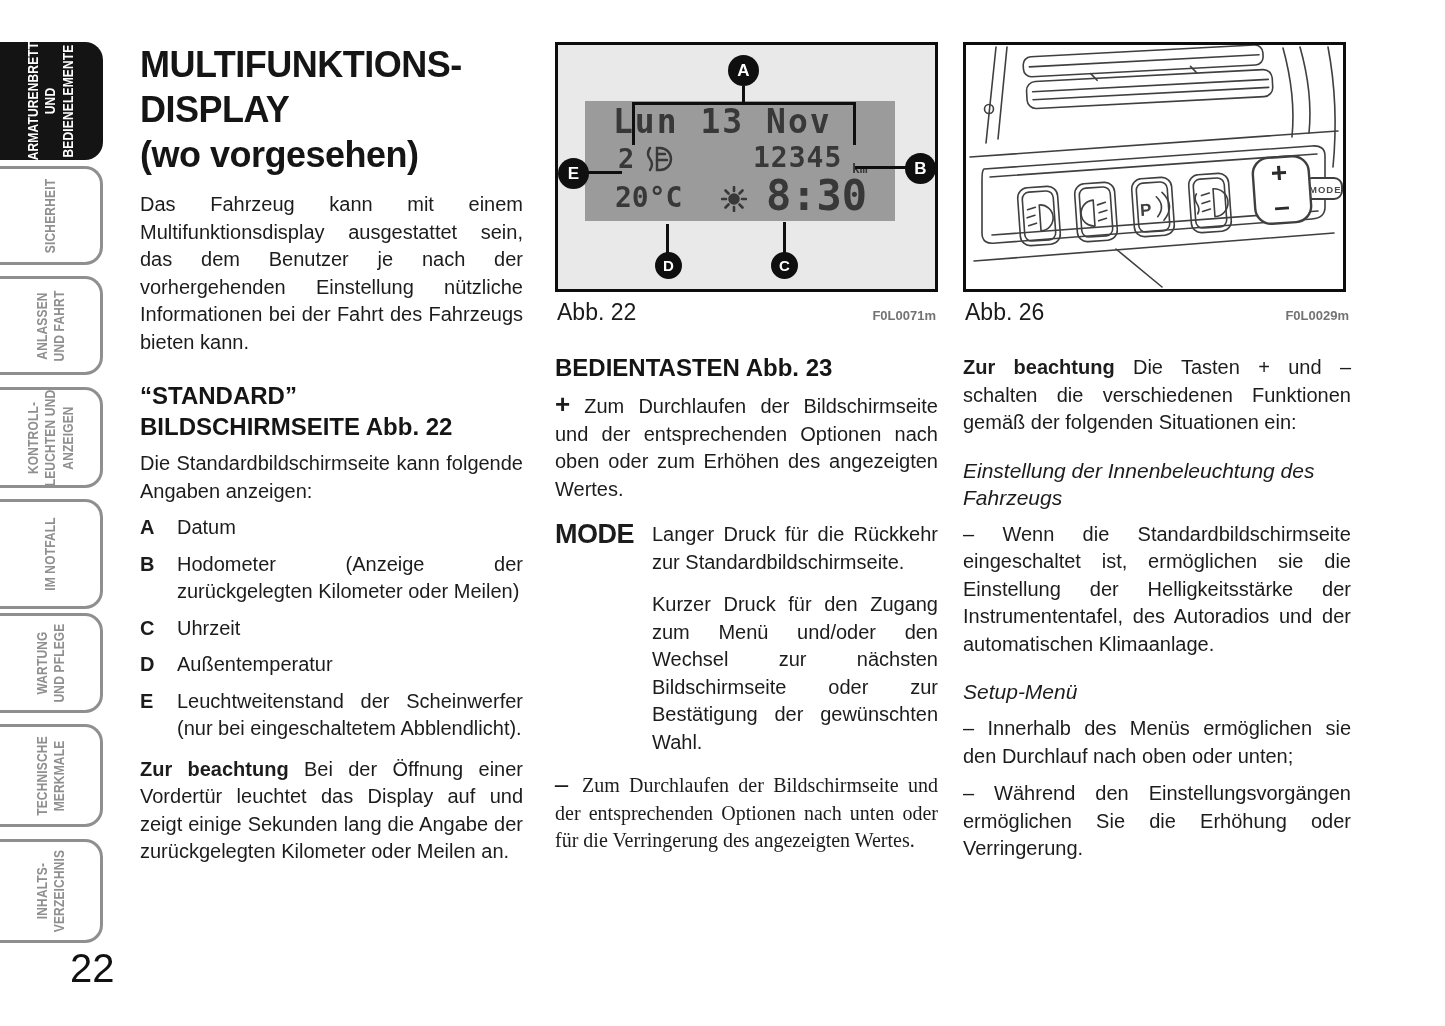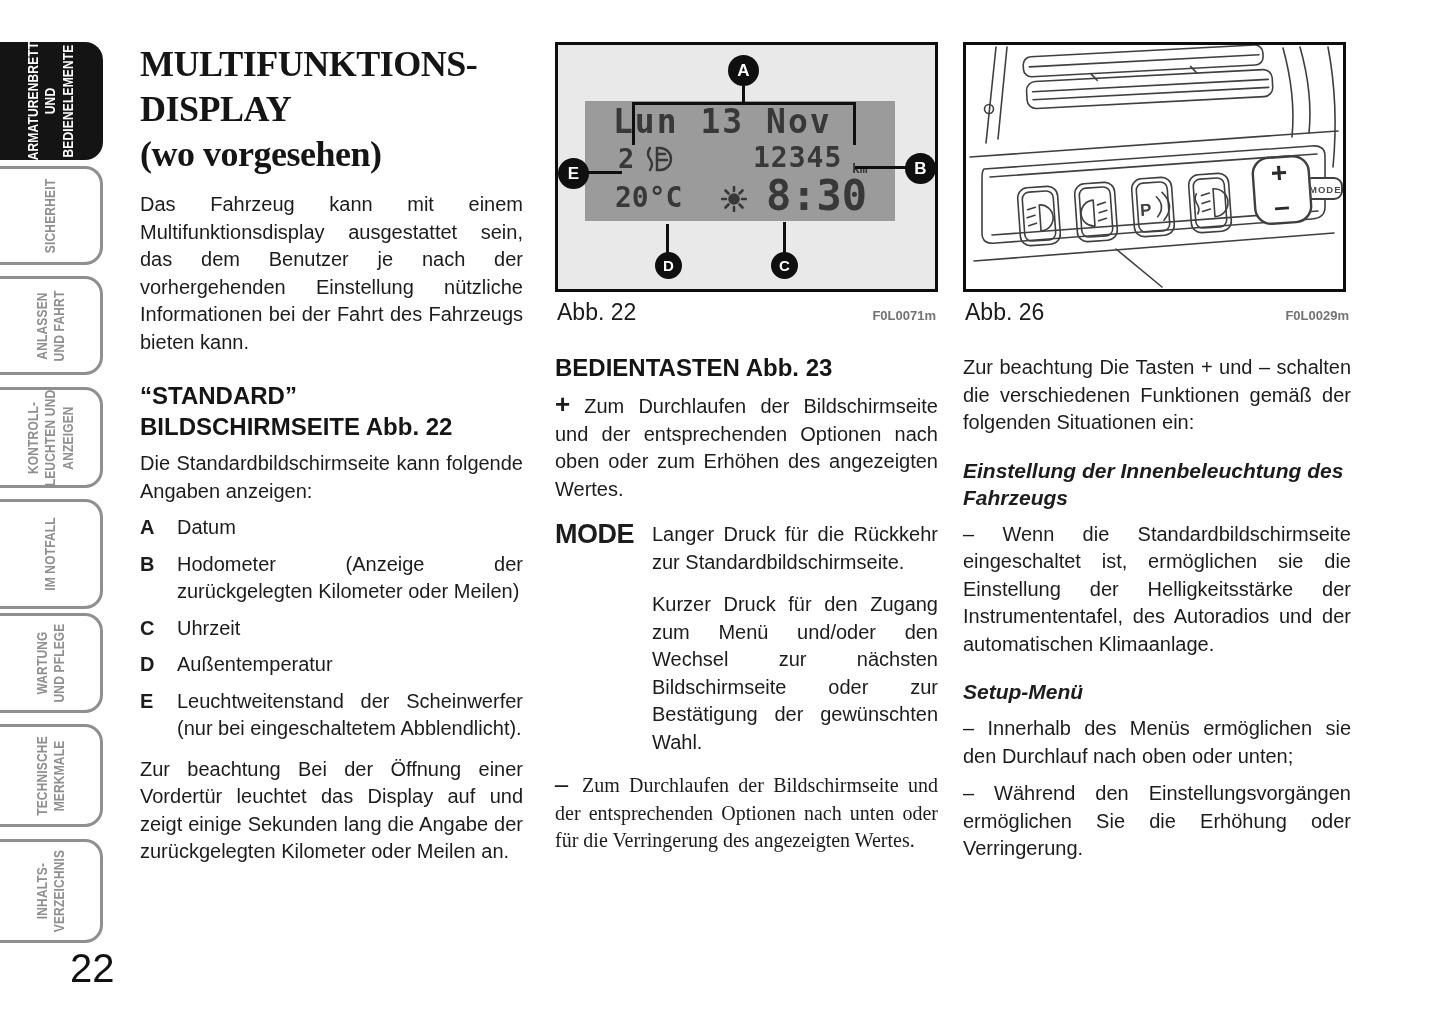--- a/index.html
+++ b/index.html
@@ -17,29 +17,29 @@
   .tab.active .tab-label{color:#fff;}
   .page-num{position:absolute;left:70px;top:946px;font-size:40px;font-weight:normal;color:#111;}
 
   
   .col{position:absolute;top:42px;}
   .col1{left:140px;width:383px;}
   .col2{left:555px;width:383px;}
   .col3{left:963px;width:388px;}
 
   .doc-title{font-size:36px;font-weight:bold;line-height:45px;letter-spacing:-.5px;
-             white-space:pre-line;margin:0 0 14px 0;color:#151515;font-family:Liberation Serif, serif;}
+             white-space:pre-line;margin:0 0 14px 0;color:#151515;}
   .h2{font-size:24px;font-weight:bold;line-height:31px;white-space:pre-line;margin:24px 0 8px 0;color:#151515;}
   .body-text{font-size:20px;line-height:27.5px;text-align:justify;margin:10px 0 0 0;}
-  .note-label{font-weight:normal;}
+  .note-label{font-weight:bold;}
   .abc-list{margin-top:4px;}
   .abc-item{display:flex;margin-top:9px;}
   .abc-key{flex:none;width:37px;font-weight:bold;font-size:20px;line-height:27.5px;}
   .abc-text{flex:1;font-size:20px;line-height:27.5px;text-align:justify;}
-  .sub-head{font-size:21px;font-weight:bold;font-style:italic;line-height:27px;margin:20px 0 0 0;}
+  .sub-head{font-size:21px;font-weight:normal;font-style:italic;line-height:27px;margin:20px 0 0 0;}
 
   .plus-sign,.minus-sign{font-weight:bold;font-size:26px;margin-right:14px;line-height:20px;}
   .mode-block{display:flex;margin-top:16px;}
   .mode-label{flex:none;width:97px;font-size:27px;font-weight:bold;letter-spacing:-.5px;}
   .mode-texts{flex:1;}
   .mode-texts .body-text:first-child{margin-top:2px;}
   .mode-texts .body-text + .body-text{margin-top:15px;}
 
   
   .figure{position:relative;width:383px;box-sizing:border-box;border:3px solid #0d0d0d;}

